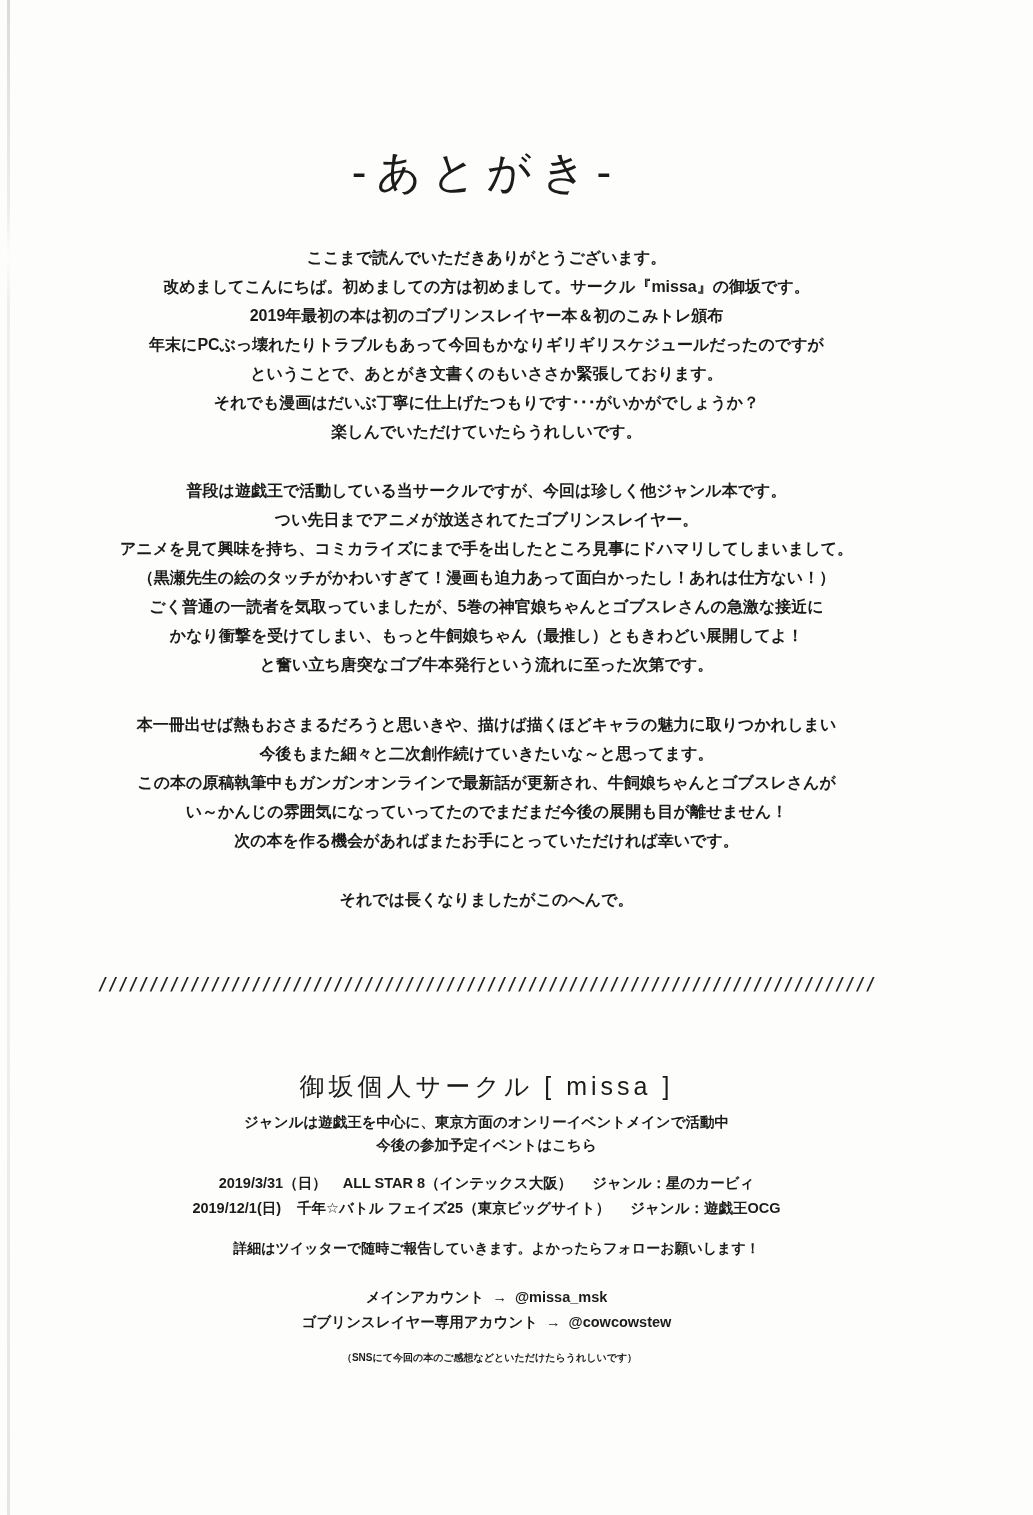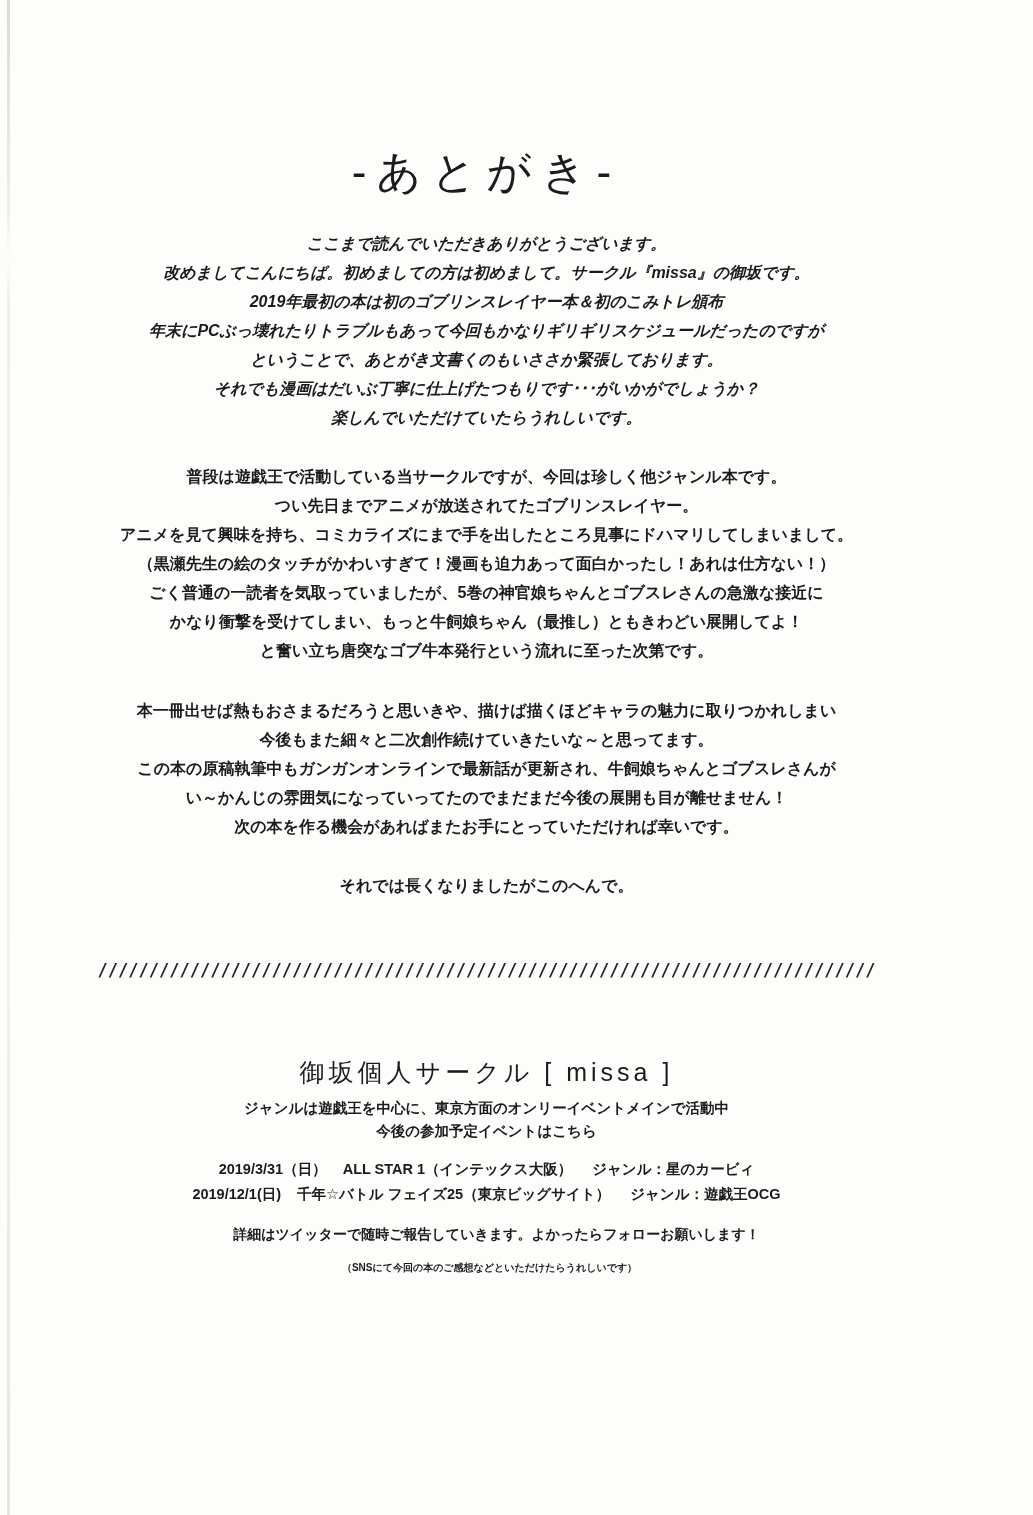--- a/index.html
+++ b/index.html
@@ -22,21 +22,21 @@
   .page-title {
     padding-top: 146px;
     font-size: 44px;
     letter-spacing: 10px;
     line-height: 1.2;
     font-weight: 400;
     white-space: nowrap;
   }
   .para { font-weight: 700; font-size: 16px; line-height: 29px; }
   .para div { white-space: nowrap; }
-  .p1 { margin-top: 30px; font-style: italic; }
+  .p1 { margin-top: 44px; }
   .p2 { margin-top: 30px; }
   .p3 { margin-top: 31px; }
   .p4 { margin-top: 30px; }
   .divider {
     margin-top: 55px;
     font-family: "DejaVu Sans Mono", monospace;
     font-weight: 700;
     font-size: 17px;
     line-height: 30px;
     letter-spacing: 0;
@@ -108,25 +108,33 @@
 
   <div class="circle-heading">御坂個人サークル [ missa ]</div>
 
   <div class="circle-desc">
     <div>ジャンルは遊戯王を中心に、東京方面のオンリーイベントメインで活動中</div>
     <div>今後の参加予定イベントはこちら</div>
   </div>
 
   <div class="events">
     <div class="event-line">
-      <span class="ev-date">2019/3/31（日）</span><span class="ev-name">ALL STAR 1（インテックス大阪）</span><span class="ev-genre">ジャンル：星のカービィ</span>
+      <span class="ev-date">2019/3/31（日）</span><span class="ev-name">ALL STAR 8（インテックス大阪）</span><span class="ev-genre">ジャンル：星のカービィ</span>
     </div>
     <div class="event-line">
       <span class="ev-date">2019/12/1(日)</span><span class="ev-name">千年☆バトル フェイズ25（東京ビッグサイト）</span><span class="ev-genre">ジャンル：遊戯王OCG</span>
     </div>
   </div>
 
   <div class="follow-line">詳細はツイッターで随時ご報告していきます。よかったらフォローお願いします！</div>
 
+  <div class="accounts">
+    <div class="account-line">
+      <span>メインアカウント</span><span class="acct-arrow">→</span><span>@missa_msk</span>
+    </div>
+    <div class="account-line">
+      <span>ゴブリンスレイヤー専用アカウント</span><span class="acct-arrow">→</span><span>@cowcowstew</span>
+    </div>
+  </div>
 
   <div class="sns-note">（SNSにて今回の本のご感想などといただけたらうれしいです）</div>
 
 </div>
 
 </body></html>

